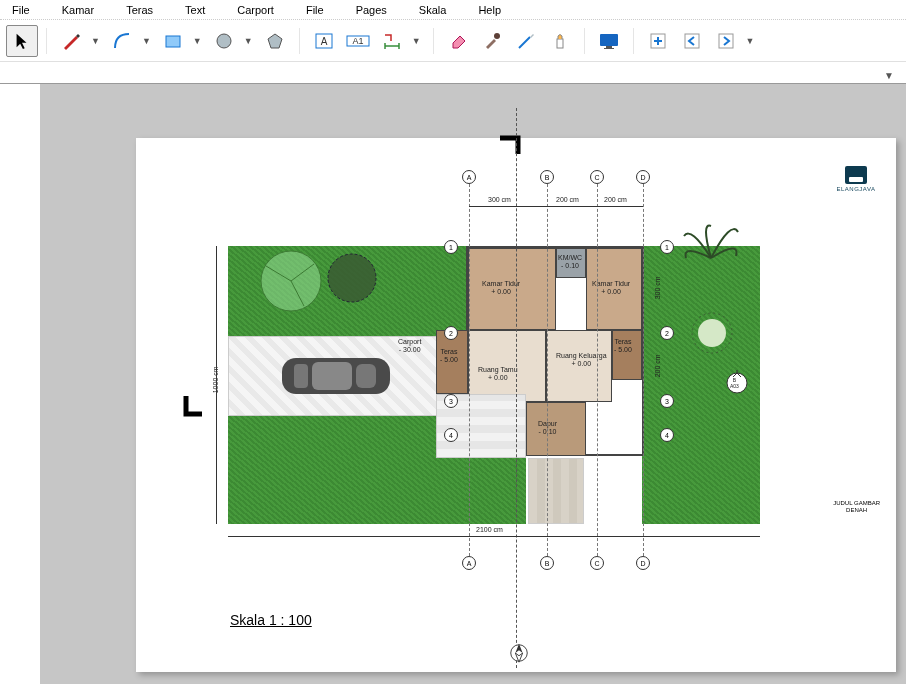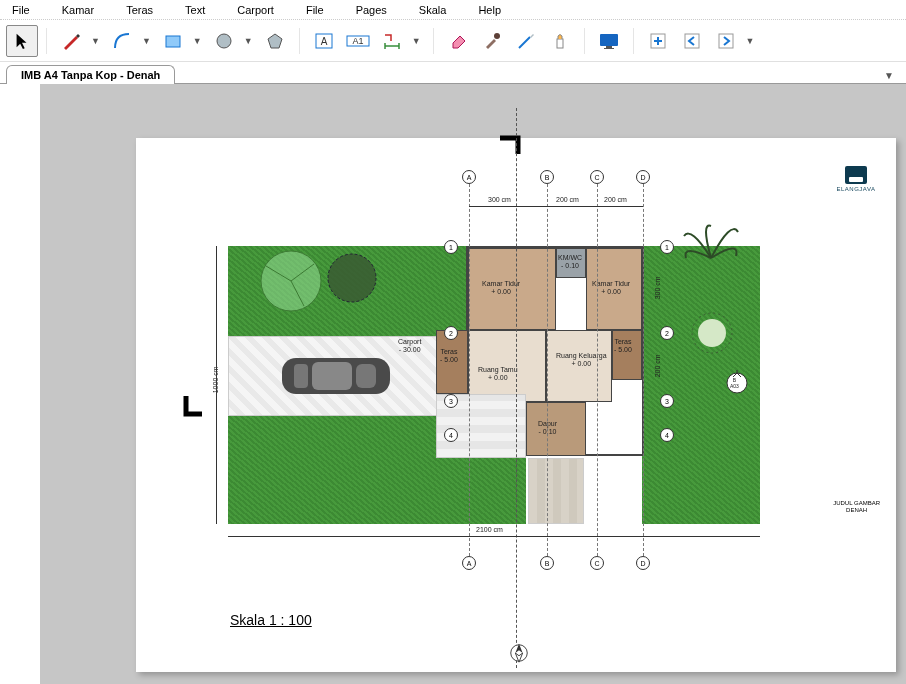--- a/index.html
+++ b/index.html
@@ -322,21 +322,20 @@
       <svg width="20" height="20" viewBox="0 0 20 20">
           <rect x="3" y="3" width="14" height="14" fill="#fff" stroke="#999"></rect>
           <path d="M8 6 L13 10 L8 14" stroke="#1976d2" stroke-width="2" fill="none"></path>
         </svg>
     </div>
       <span class="arrow">▼</span>
   </div>
 </div>
 
 <div class="tabbar">
-  <div class="tab">IMB A4 Tanpa Kop - Denah</div>
   <div class="tab-right-arrow">▼</div>
 </div>
 
 <div class="canvas-area">
   <div class="paper">
 
     <svg style="position:absolute;left:364px;top:-4px" width="30" height="20">
         <path d="M0 4 H18 V20" stroke="#000" stroke-width="5" fill="none"></path>
       </svg>
 

